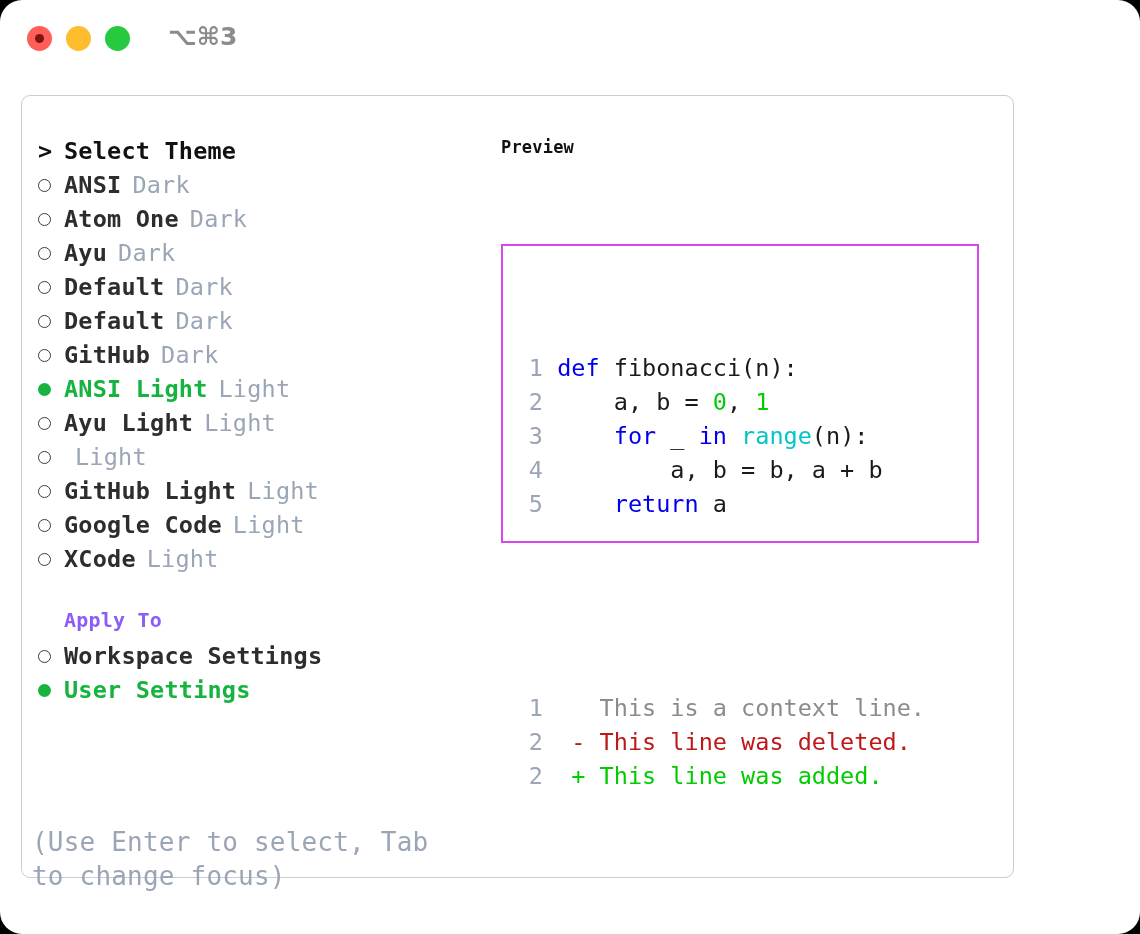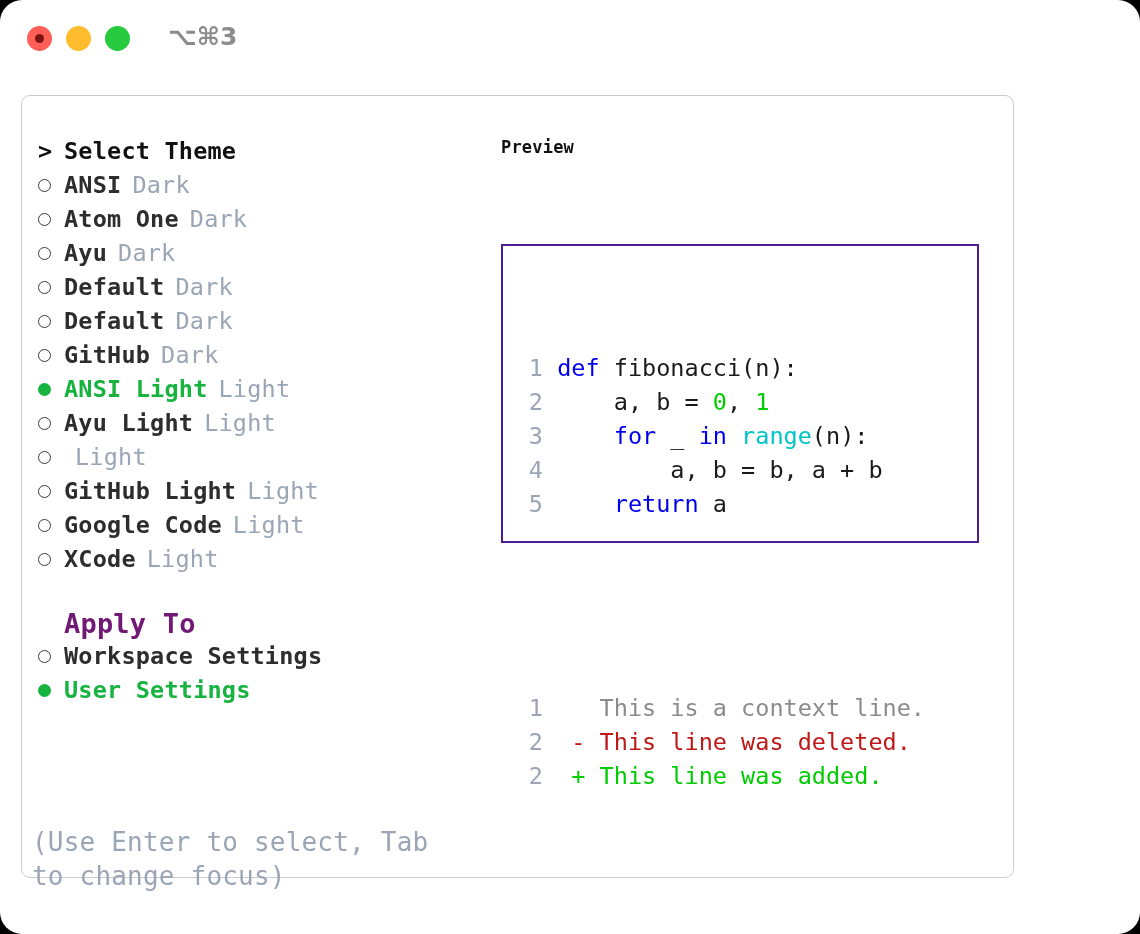--- a/index.html
+++ b/index.html
@@ -151,23 +151,23 @@
   .theme-kind {
     color: #9aa5b5;
     font-weight: 400;
     letter-spacing: 0.2px;
     padding-left: 11px;
   }
 
   .section-gap { height: 29px; }
 
   .apply-label {
-    font-size: 27px;
-    font-weight: 700;
-    color: #701a75;
+    font-size: 20px;
+    font-weight: 700;
+    color: #8b5cf6;
     letter-spacing: 0.2px;
   }
   .apply-name { color: #2d2d2d; font-weight: 700; letter-spacing: 0.2px; }
   .apply-name.sel { color: #16b33f; }
 
   .hint {
     position: absolute;
     left: 10px;
     top: 729px;
     width: 430px;
@@ -192,21 +192,21 @@
     height: 34px;
   }
 
   .preview-box {
     position: absolute;
     left: 0px;
     top: 107px;
     width: 478px;
     height: 299px;
     box-sizing: border-box;
-    border: 2px solid #4c1d95;
+    border: 2px solid #d946ef;
     background: #ffffff;
   }
 
   .code {
     position: absolute;
     left: 12px;
     top: 37px;
     font-size: 23.5px;
     line-height: 34px;
     white-space: pre;

